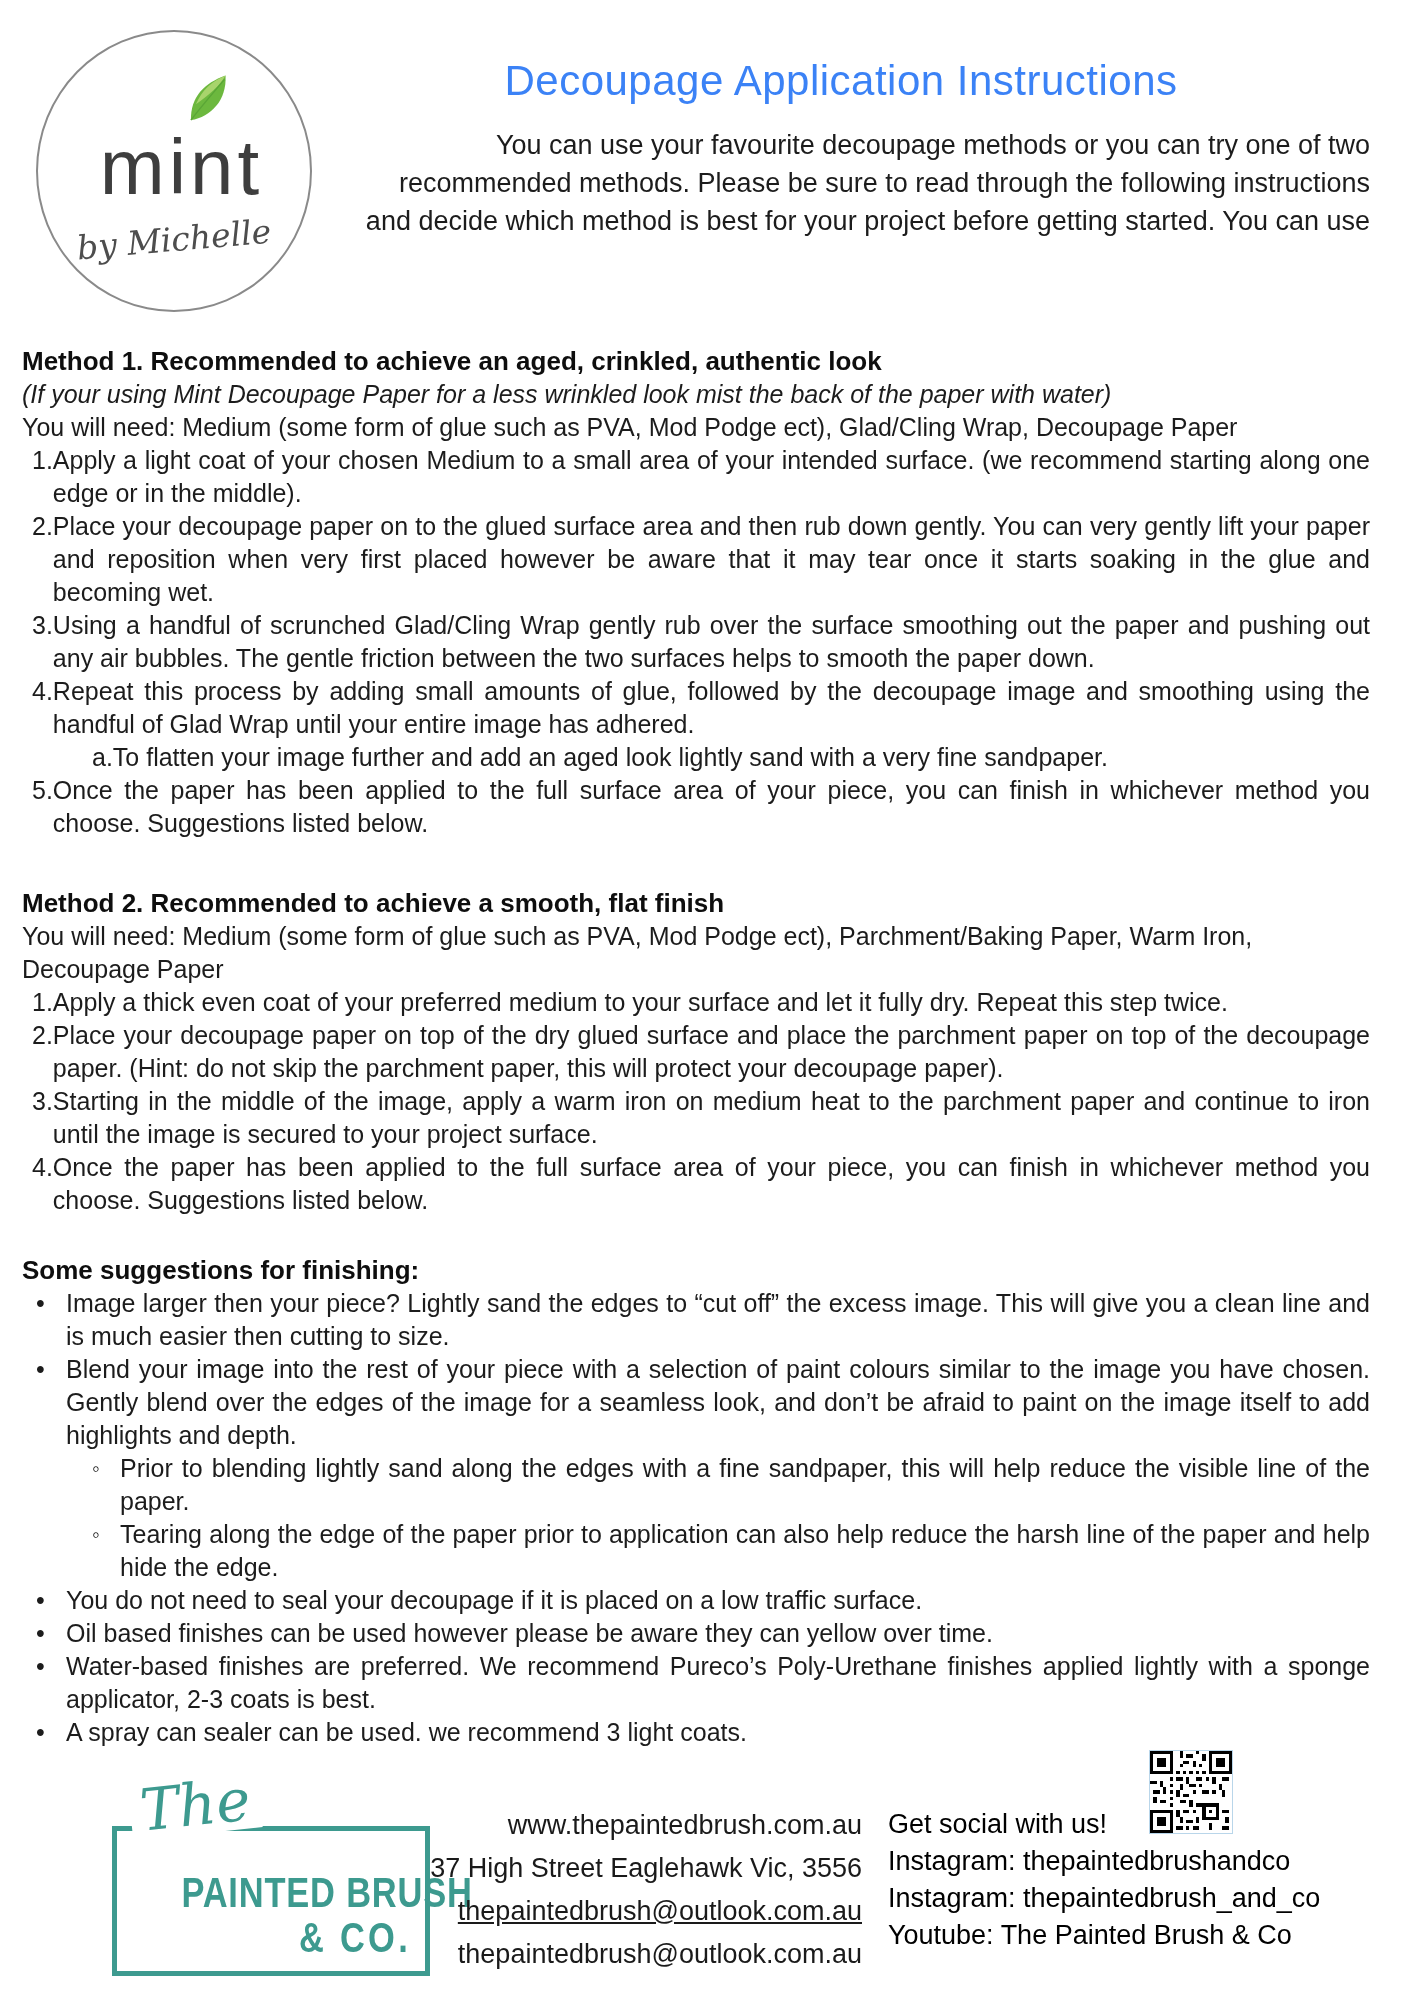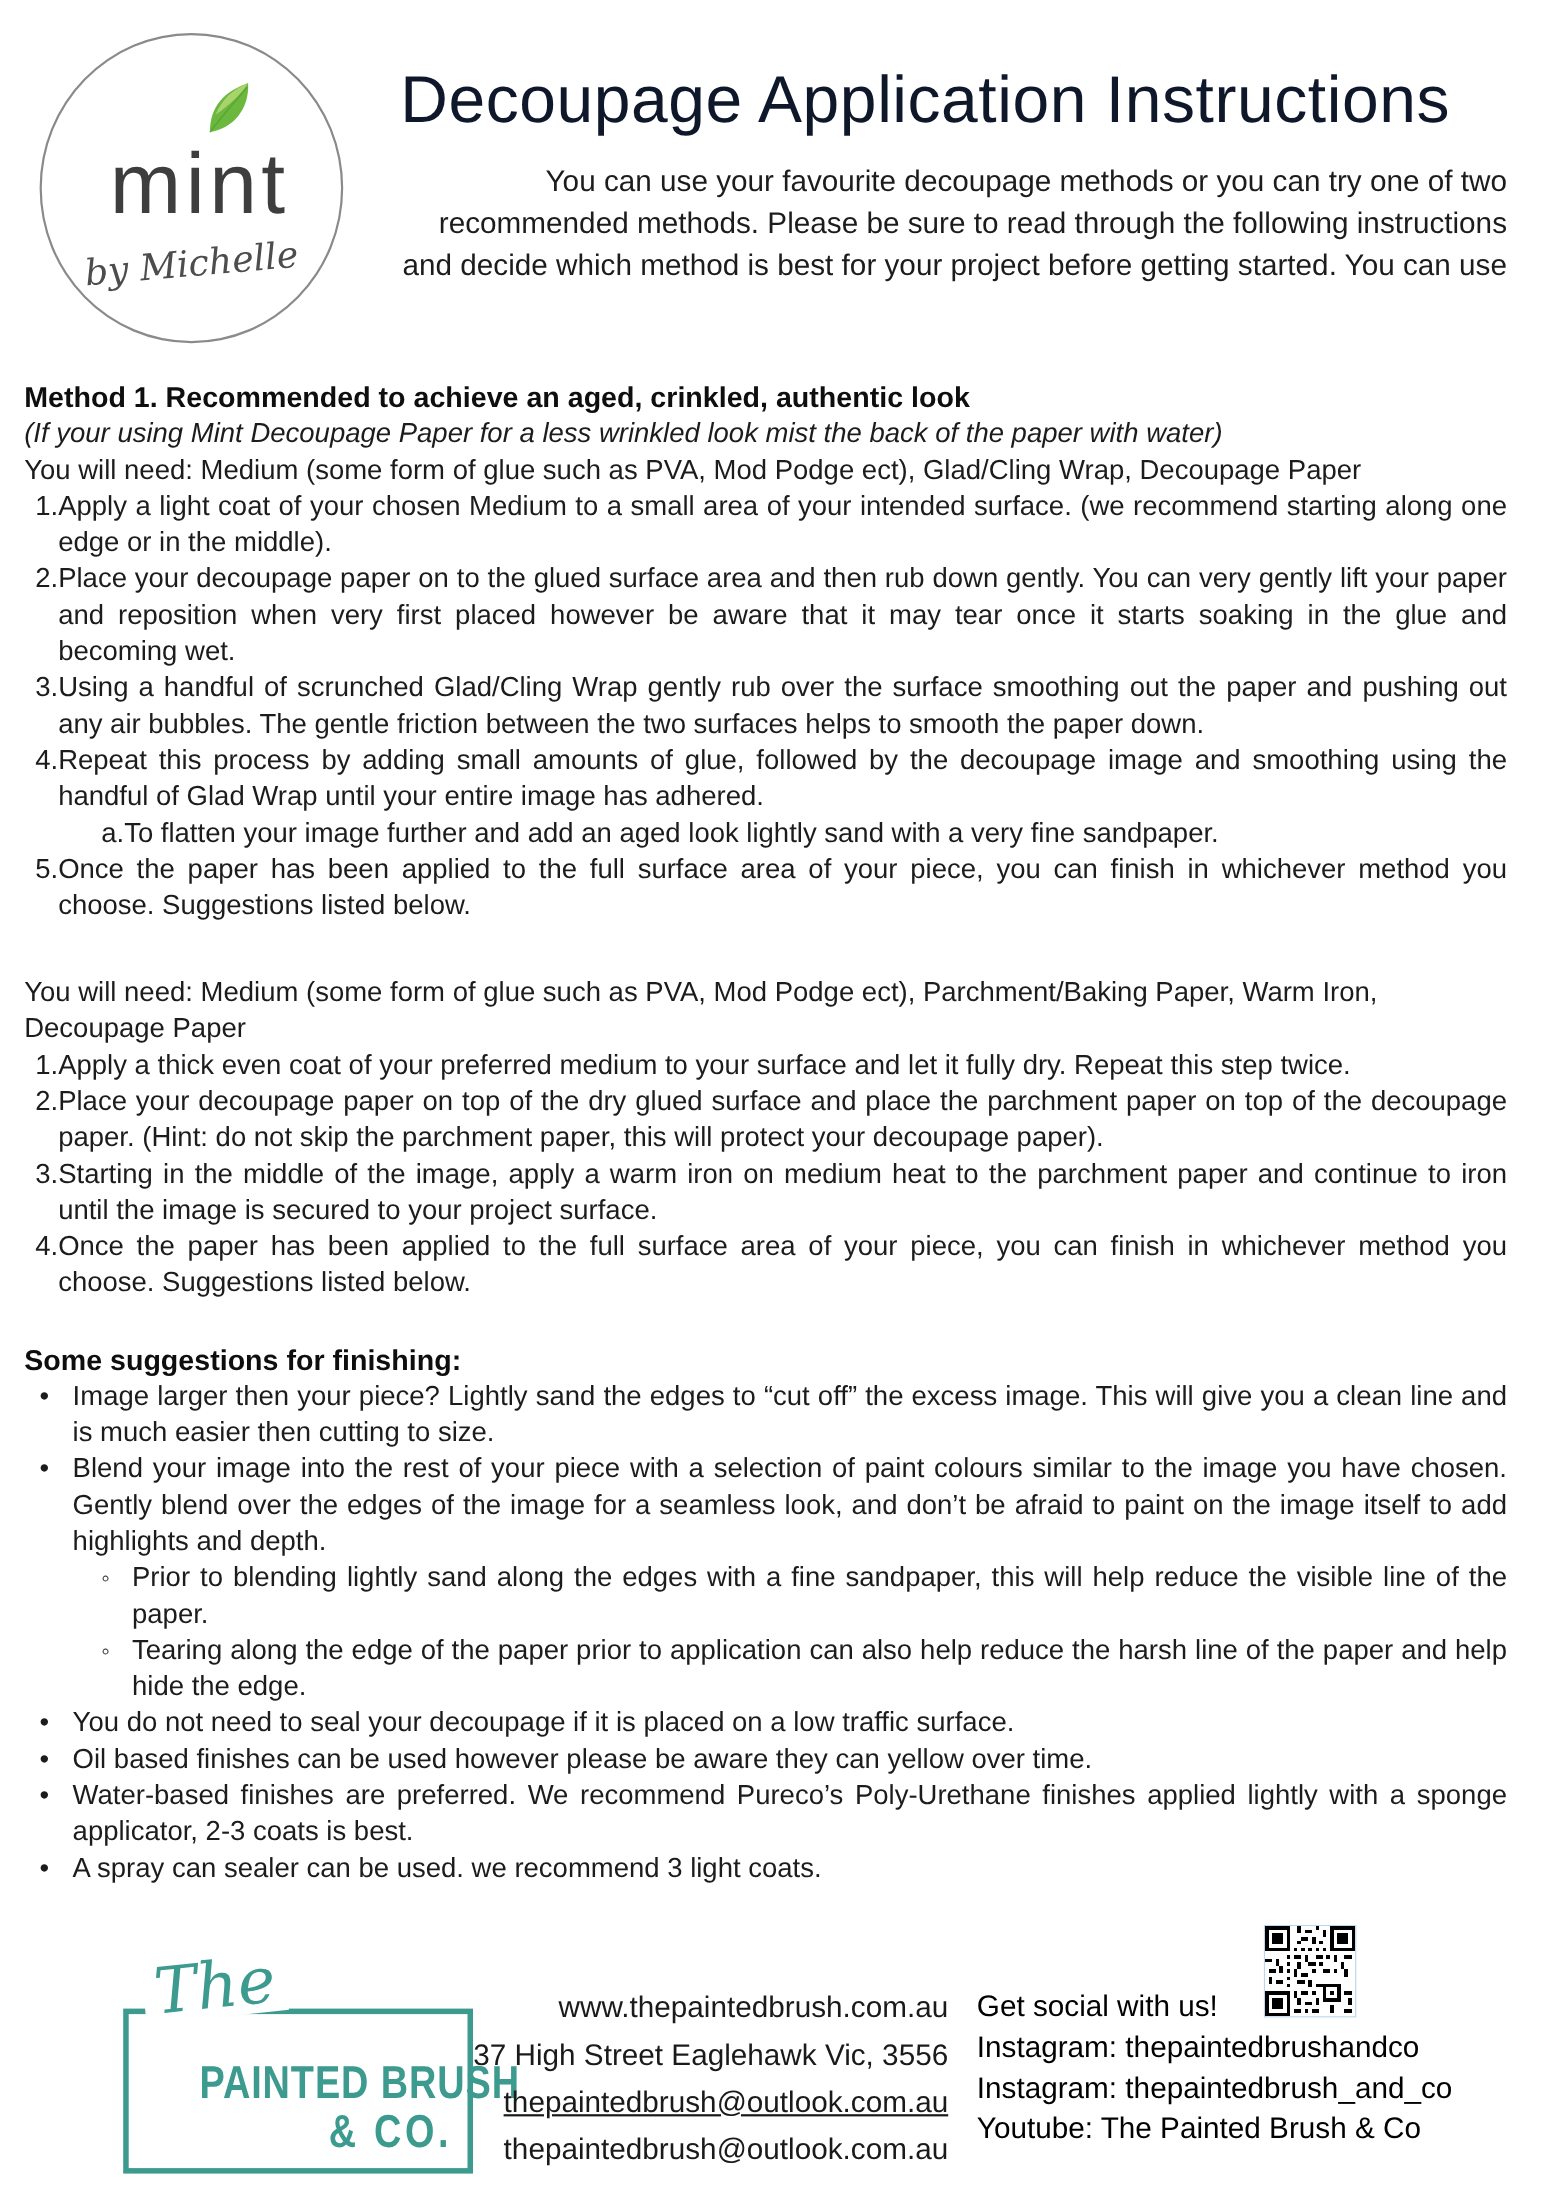--- a/index.html
+++ b/index.html
@@ -18,21 +18,21 @@
     position:absolute; left:15px; right:0; top:96px; text-align:center;
     font-size:78px; letter-spacing:4px; color:#3e3e3e; line-height:1;
   }
   .mint-leaf { position:absolute; left:150px; top:38px; width:42px; height:58px; transform:rotate(14deg); }
   .mint-tagline {
     position:absolute; left:0; right:0; top:188px; text-align:center;
     font-family:"DejaVu Serif", serif; font-style:italic;
     font-size:33px; color:#4d4d4d; transform:rotate(-5deg);
   }
   .header-right { margin-left:312px; padding:58px 44px 0 0; }
-  .doc-title { margin:0; font-weight:500; font-size:60px; line-height:1.1; color:#0f172a; text-align:center; letter-spacing:0.5px; }
+  .doc-title { margin:0; font-weight:500; font-size:42px; line-height:1.1; color:#3b82f6; text-align:center; letter-spacing:0.5px; }
   .intro { margin-top:22px; }
   .intro-line { text-align:right; font-size:27px; line-height:38px; color:#1c1c1c; }
   
   .main { padding:0 44px 0 22px; }
   .section-h { font-size:26px; font-weight:bold; line-height:34px; margin:14px 0 0 0; color:#0e0e0e; }
   .m2 { margin-top:46px; } .sugg { margin-top:36px; }
   .note { font-style:italic; font-size:25px; line-height:33px; }
   .materials { font-size:25px; line-height:33px; }
   .steps { margin-left:10px; }
   .step { display:flex; font-size:25px; line-height:33px; }
@@ -126,20 +126,21 @@
           <span class="txt">To flatten your image further and add an aged look lightly sand with a very fine sandpaper.</span>
         </div>
         <div class="step">
           <span class="num">5.</span>
           <span class="txt">Once the paper has been applied to the full surface area of your piece, you can finish in whichever method you choose. Suggestions listed below.</span>
         </div>
       </div>
     </div>
 
     <div class="m2">
+      <div class="section-h">Method 2. Recommended to achieve a smooth, flat finish</div>
       <div class="materials">You will need:  Medium (some form of glue such as PVA, Mod Podge ect), Parchment/Baking Paper, Warm Iron, Decoupage Paper</div>
       <div class="steps">
         <div class="step">
           <span class="num">1.</span>
           <span class="txt">Apply a thick even coat of your preferred medium to your surface and let it fully dry. Repeat this step twice.</span>
         </div>
         <div class="step">
           <span class="num">2.</span>
           <span class="txt">Place your decoupage paper on top of the dry glued surface and place the parchment paper on top of the decoupage paper. (Hint: do not skip the parchment paper, this will protect your decoupage paper).</span>
         </div>

